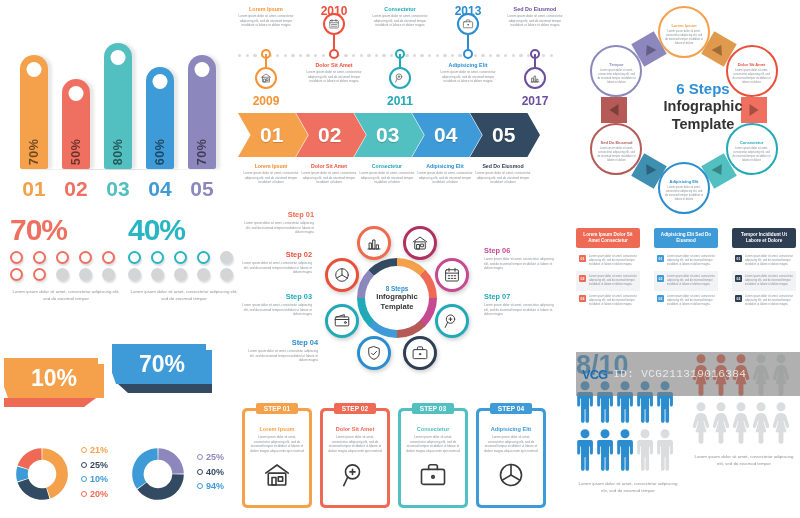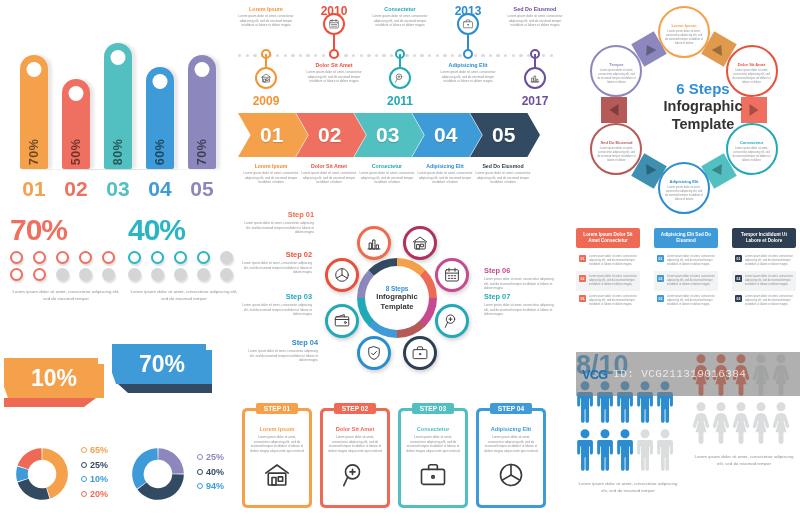--- a/index.html
+++ b/index.html
@@ -234,21 +234,21 @@
       <div class="donut-wrap" style="left: 8px; top: 6px; display: flex; align-items: center; gap: 5px;">
         <svg width="68" height="68" viewBox="0 0 100 100">
           <path d="M 50.729502811188205 12.007002939377521 A 38 38 0 0 1 62.43428016120595 85.90805866198617 L 56.87157587856118 69.84392715530815 A 21 21 0 0 0 50.40314629039348 29.00387004544547 Z" fill="#F5A04B"></path>
           <path d="M 61.046683356733595 86.35891619418908 A 38 38 0 0 1 14.091941338013832 62.43428016120596 L 30.156072844691856 56.87157587856119 A 21 21 0 0 0 56.104746065563305 70.09308526520975 Z" fill="#334A63"></path>
           <path d="M 13.641083805810922 61.04668335673361 A 38 38 0 0 1 13.641083805810922 38.953316643266405 L 29.906914734790245 43.895253934436695 A 21 21 0 0 0 29.906914734790245 56.10474606556331 Z" fill="#3E9BD8"></path>
           <path d="M 14.091941338013825 37.56571983879405 A 38 38 0 0 1 49.27049718881177 12.007002939377521 L 49.5968537096065 29.00387004544547 A 21 21 0 0 0 30.156072844691852 43.12842412143882 Z" fill="#EF6A55"></path>
         </svg>
         <div>
           <div class="legend-row">
             <div class="legend-ring" style="border-color: rgb(245, 160, 75);"></div>
-            <div class="legend-txt" style="color: rgb(245, 160, 75);">65%</div>
+            <div class="legend-txt" style="color: rgb(245, 160, 75);">21%</div>
           </div>
           <div class="legend-row">
             <div class="legend-ring" style="border-color: rgb(51, 74, 99);"></div>
             <div class="legend-txt" style="color: rgb(51, 74, 99);">25%</div>
           </div>
           <div class="legend-row">
             <div class="legend-ring" style="border-color: rgb(62, 155, 216);"></div>
             <div class="legend-txt" style="color: rgb(62, 155, 216);">10%</div>
           </div>
           <div class="legend-row">
@@ -513,21 +513,21 @@
         <div class="lorem" style="text-align: right;">Lorem ipsum dolor sit amet, consectetur adipiscing elit, sed do eiusmod tempor incididunt ut labore et dolore magna</div>
       </div>
       <div class="wstep" style="left: 0px; top: 86px; text-align: right;">
         <div class="h" style="color: rgb(34, 169, 184);">Step 03</div>
         <div class="lorem" style="text-align: right;">Lorem ipsum dolor sit amet, consectetur adipiscing elit, sed do eiusmod tempor incididunt ut labore et dolore magna</div>
       </div>
       <div class="wstep" style="left: 6px; top: 132px; text-align: right;">
         <div class="h" style="color: rgb(43, 141, 208);">Step 04</div>
         <div class="lorem" style="text-align: right;">Lorem ipsum dolor sit amet, consectetur adipiscing elit, sed do eiusmod tempor incididunt ut labore et dolore magna</div>
       </div>
-      <div class="wstep" style="left: 246px; top: 60px; text-align: left;">
+      <div class="wstep" style="left: 246px; top: 40px; text-align: left;">
         <div class="h" style="color: rgb(198, 74, 143);">Step 06</div>
         <div class="lorem" style="text-align: left;">Lorem ipsum dolor sit amet, consectetur adipiscing elit, sed do eiusmod tempor incididunt ut labore et dolore magna</div>
       </div>
       <div class="wstep" style="left: 246px; top: 86px; text-align: left;">
         <div class="h" style="color: rgb(34, 169, 184);">Step 07</div>
         <div class="lorem" style="text-align: left;">Lorem ipsum dolor sit amet, consectetur adipiscing elit, sed do eiusmod tempor incididunt ut labore et dolore magna</div>
       </div>
     </div>
   <div id="stepcards">
       <div class="scard" style="left: 4px; background: rgb(245, 160, 75);">

